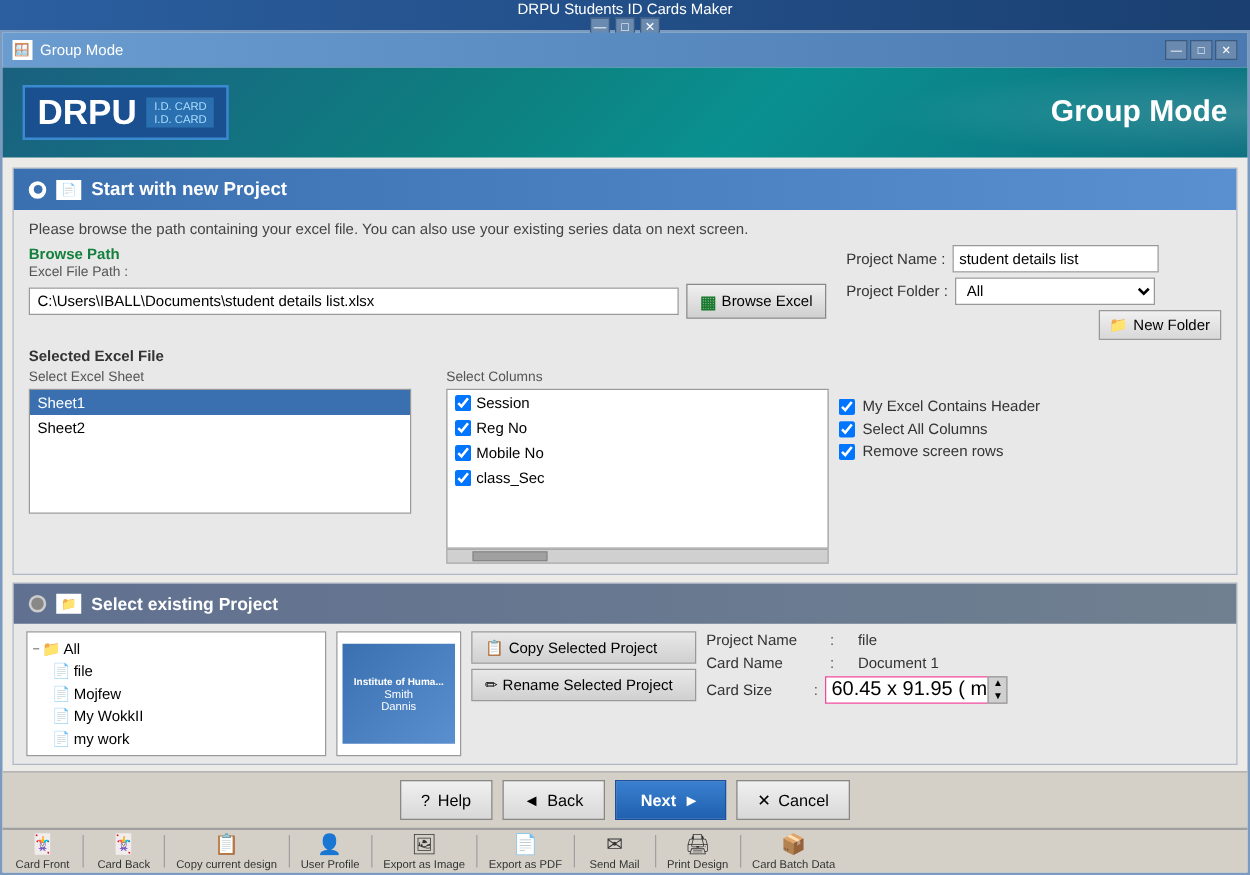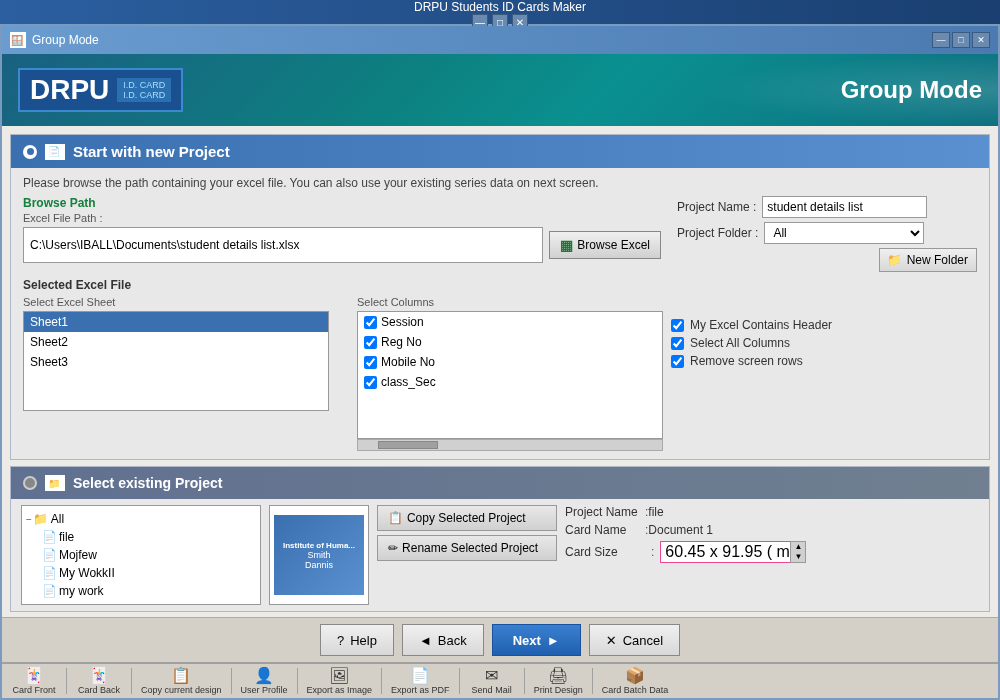--- a/index.html
+++ b/index.html
@@ -118,21 +118,21 @@
 
     .desc-text { color: #444; margin-bottom: 6px; font-size: 12px; }
 
     
     .browse-path-label { font-weight: bold; color: #15803d; font-size: 12px; margin-bottom: 2px; }
     .file-path-label { color: #555; font-size: 11px; margin-bottom: 3px; }
 
     .browse-row { display: flex; gap: 6px; align-items: center; }
     .file-input {
       flex: 1;
-      height: 36px;
+      height: 22px;
       border: 1px solid #999;
       background: white;
       padding: 2px 6px;
       font-size: 12px;
     }
     .browse-btn {
       height: 28px;
       background: linear-gradient(to bottom, #f0f0f0, #d0d0d0);
       border: 1px solid #888;
       padding: 0 10px;
@@ -186,21 +186,21 @@
 
     .preview-container { width: 100px; border: 1px solid #999; background: white; display: flex; align-items: center; justify-content: center; overflow: hidden; }
     .preview-card { background: linear-gradient(135deg, #3a70b0, #5a90d0); width: 90px; height: 80px; display: flex; flex-direction: column; align-items: center; justify-content: center; color: white; font-size: 9px; padding: 4px; }
     .preview-card-title { font-weight: bold; font-size: 8px; text-align: center; }
 
     .action-col { display: flex; flex-direction: column; gap: 4px; align-items: flex-start; }
     .action-btn { height: 26px; background: linear-gradient(to bottom, #e8e8e8, #d0d0d0); border: 1px solid #999; padding: 0 10px; cursor: pointer; display: flex; align-items: center; gap: 4px; font-size: 12px; width: 180px; }
     .action-btn:disabled { opacity: 0.6; }
 
     .info-col { display: flex; flex-direction: column; gap: 4px; }
-    .info-row { display: flex; gap: 0; align-items: center; font-size: 12px; }
+    .info-row { display: flex; gap: 19px; align-items: center; font-size: 12px; }
     .info-key { color: #333; min-width: 80px; }
     .info-colon { color: #555; }
     .info-val { color: #333; }
     .card-size-row { display: flex; gap: 6px; align-items: center; font-size: 12px; position: relative; }
     .size-input { height: 22px; width: 144px; border: 1px solid #ec4899; padding: 2px 4px; font-size: 16px; background: white; }
     .size-arrow { position: absolute; right: -2px; top: 0; height: 22px; width: 16px; background: #d0d0d0; border: 1px solid #999; display: flex; flex-direction: column; align-items: center; justify-content: space-around; cursor: pointer; }
     .arrow-up { font-size: 8px; line-height: 1; }
     .arrow-dn { font-size: 8px; line-height: 1; }
 
     
@@ -315,21 +315,20 @@
           </div>
 
           <div style="margin-top:6px;">
             <div class="excel-section-label">Selected Excel File</div>
             <div class="two-col">
               <div class="excel-sheets-col">
                 <div class="sub-label">Select Excel Sheet</div>
                 <div class="sheet-list">
                   <div class="sheet-item selected">Sheet1</div>
                   <div class="sheet-item">Sheet2</div>
-                  <div class="sheet-item">Sheet3</div>
                 </div>
               </div>
               <div class="excel-cols-col">
                 <div class="sub-label">Select Columns</div>
                 <div class="col-list">
                   <div class="col-item">
                       <input type="checkbox" checked="" style="">
                       <span>Session</span>
                     </div>
                   <div class="col-item">

